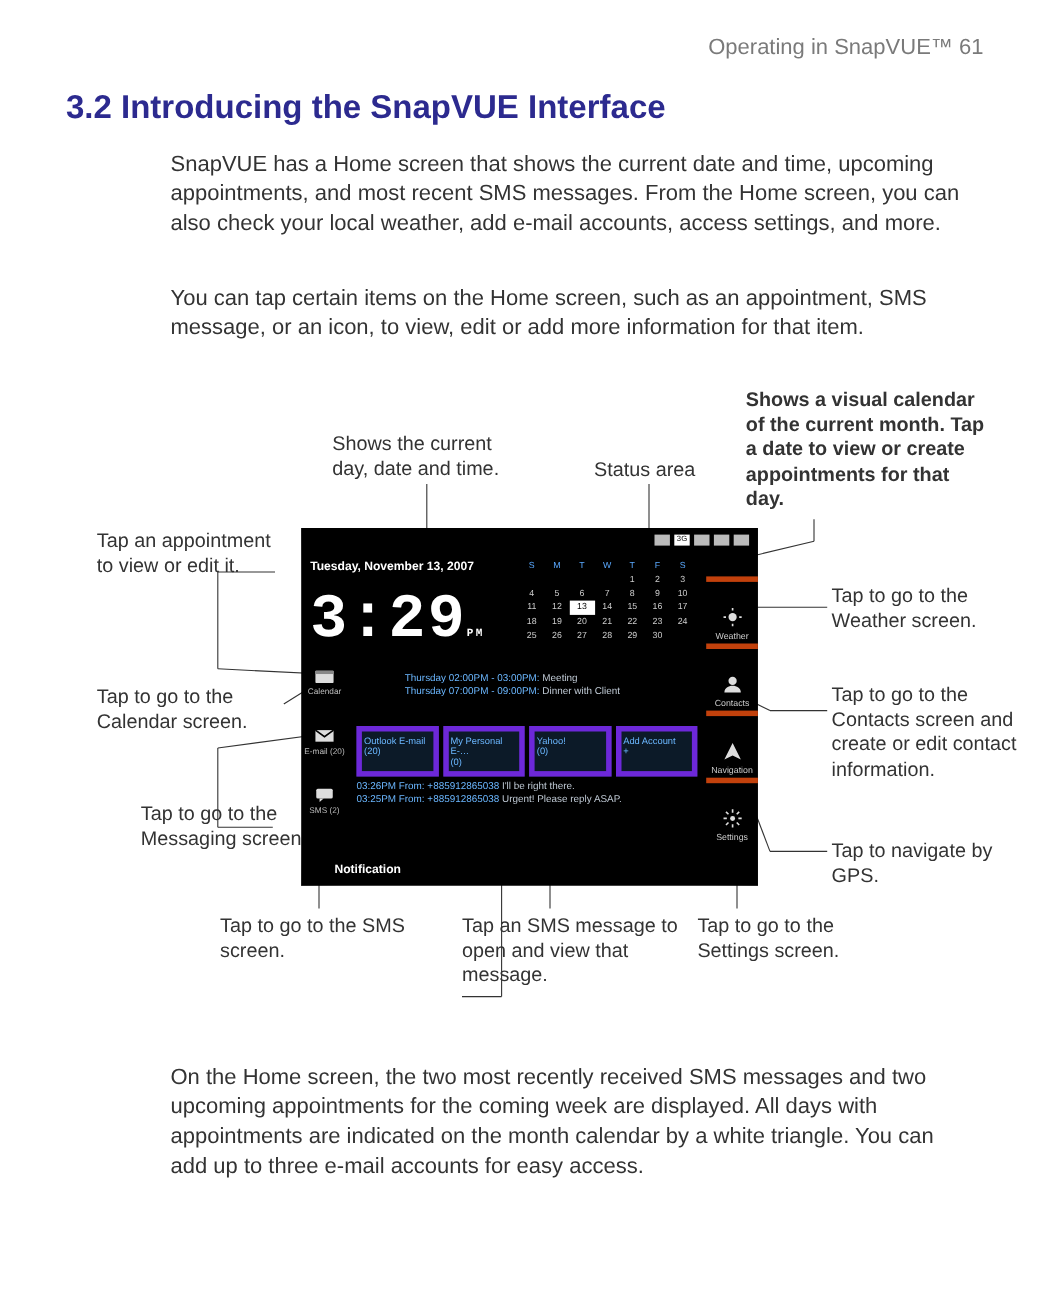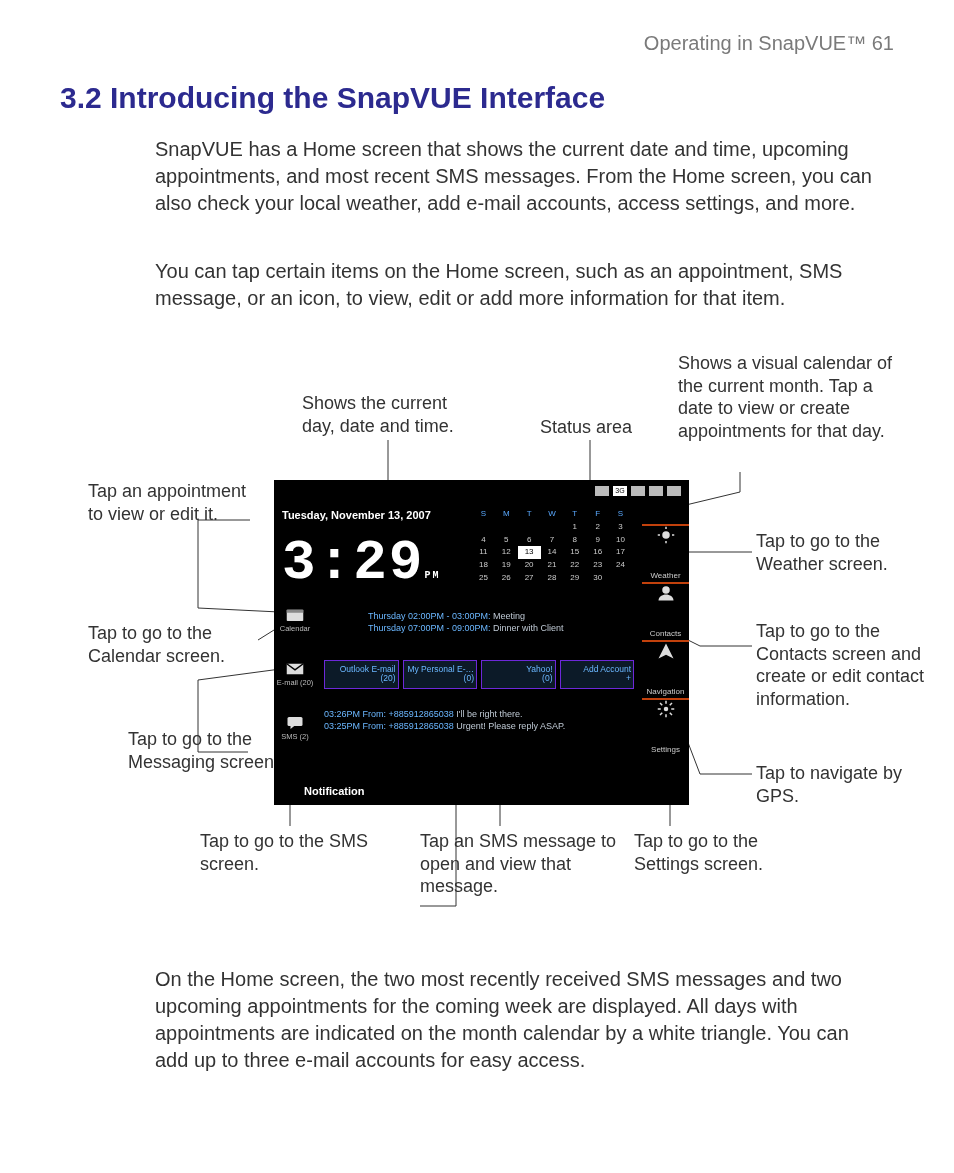--- a/index.html
+++ b/index.html
@@ -56,42 +56,42 @@
   }
   .dev-cal table { border-collapse: collapse; width: 100%; }
   .dev-cal td { text-align: center; padding: 1px 0; width: 14.2%; }
   .dev-cal thead td { color: #5aa9ff; }
   .dev-cal .today { background: #fff; color: #000; }
   .dev-side {
     position: absolute; right: 0; top: 44px; width: 47px;
     display: flex; flex-direction: column;
   }
   .dev-side .itm {
-    height: 56px; display:flex; flex-direction:column; align-items:center; justify-content:space-between;
-    border-top: 2px solid #c2410c; color:#ccc; font-size:8px; gap:4px;
+    height: 56px; display:flex; flex-direction:column; align-items:center; justify-content:flex-end;
+    border-top: 5px solid #c2410c; color:#ccc; font-size:8px; gap:4px;
   }
   .dev-side .itm svg { width:18px; height:18px; fill:#ddd; }
   .dev-left-icons {
     position: absolute; left: 0; top: 128px; width: 42px;
     display: flex; flex-direction: column; align-items:center;
   }
   .dev-left-icons .li { height: 46px; display:flex; flex-direction:column; align-items:center; justify-content:flex-start; font-size:7.5px; color:#bbb; gap:2px; margin-bottom:8px;}
   .dev-left-icons svg { width:18px; height:14px; fill:#ddd; }
   .dev-appt {
     position: absolute; left: 50px; top: 130px; width: 310px;
     font-size: 9px; color: #bfc9d4; margin-left: 44px;
   }
   .dev-appt .row .t { color:#6bb7ff; }
   .dev-email-tabs {
     position: absolute; left: 50px; top: 180px; width: 310px;
     display: flex; gap: 4px;
   }
   .dev-email-tabs .tab {
-    flex: 1; border: 1px solid #6d28d9; background: #0c1a28;
-    color: #6bb7ff; font-size: 8.5px; text-align: right; padding: 4px 2px;
+    flex: 1; border: 5px solid #6d28d9; background: #0c1a28;
+    color: #6bb7ff; font-size: 8.5px; text-align: left; padding: 4px 2px;
     line-height: 1.1;
   }
   .dev-sms {
     position: absolute; left: 50px; top: 228px; width: 310px;
     font-size: 9px; color: #bfc9d4;
   }
   .dev-sms .row .t { color:#6bb7ff; }
   .dev-notif {
     position: absolute; left: 30px; bottom: 6px;
     font-weight: bold; color:#fff; font-size:11px;
@@ -105,21 +105,21 @@
 <div class="page">
 
 <div class="page-header">Operating in SnapVUE™  61</div>
 <h1 class="section-title">3.2  Introducing the SnapVUE Interface</h1>
 <div class="para1">SnapVUE has a Home screen that shows the current date and time, upcoming appointments, and most recent SMS messages. From the Home screen, you can also check your local weather, add e-mail accounts, access settings, and more.</div>
 <div class="para2">You can tap certain items on the Home screen, such as an appointment, SMS message, or an icon, to view, edit or add more information for that item.</div>
 <div class="para3">On the Home screen, the two most recently received SMS messages and two upcoming appointments for the coming week are displayed. All days with appointments are indicated on the month calendar by a white triangle. You can add up to three e-mail accounts for easy access.</div>
 
 <div class="callout" style="left:302px; top:392px; width:180px;">Shows the current day, date and time.</div>
 <div class="callout" style="left:540px; top:416px;">Status area</div>
-<div class="callout" style="left:678px; top:352px; width:218px;">Shows a visual calendar of the current month. Tap a date to view or create appointments for that day.</div>
+<div class="callout" style="left:678px; top:352px; width:218px;font-weight:bold;">Shows a visual calendar of the current month. Tap a date to view or create appointments for that day.</div>
 <div class="callout" style="left:88px; top:480px; width:160px;">Tap an appointment to view or edit it.</div>
 <div class="callout" style="left:88px; top:622px; width:170px;">Tap to go to the Calendar screen.</div>
 <div class="callout" style="left:80px; top:728px; width:160px;margin-left:48px;">Tap to go to the Messaging screen.</div>
 <div class="callout" style="left:200px; top:830px; width:170px;">Tap to go to the SMS screen.</div>
 <div class="callout" style="left:420px; top:830px; width:200px;">Tap an SMS message to open and view that message.</div>
 <div class="callout" style="left:634px; top:830px; width:130px;">Tap to go to the Settings screen.</div>
 <div class="callout" style="left:756px; top:762px; width:160px;">Tap to navigate by GPS.</div>
 <div class="callout" style="left:756px; top:620px; width:170px;">Tap to go to the Contacts screen and create or edit contact information.</div>
 <div class="callout" style="left:756px; top:530px; width:150px;">Tap to go to the Weather screen.</div>
 

